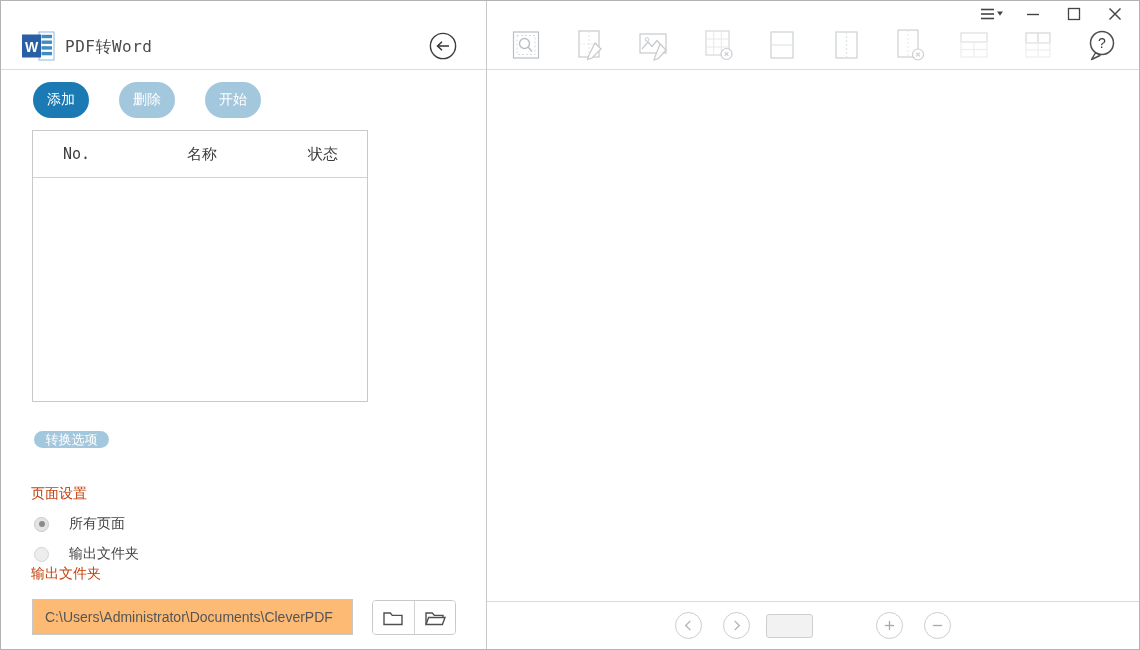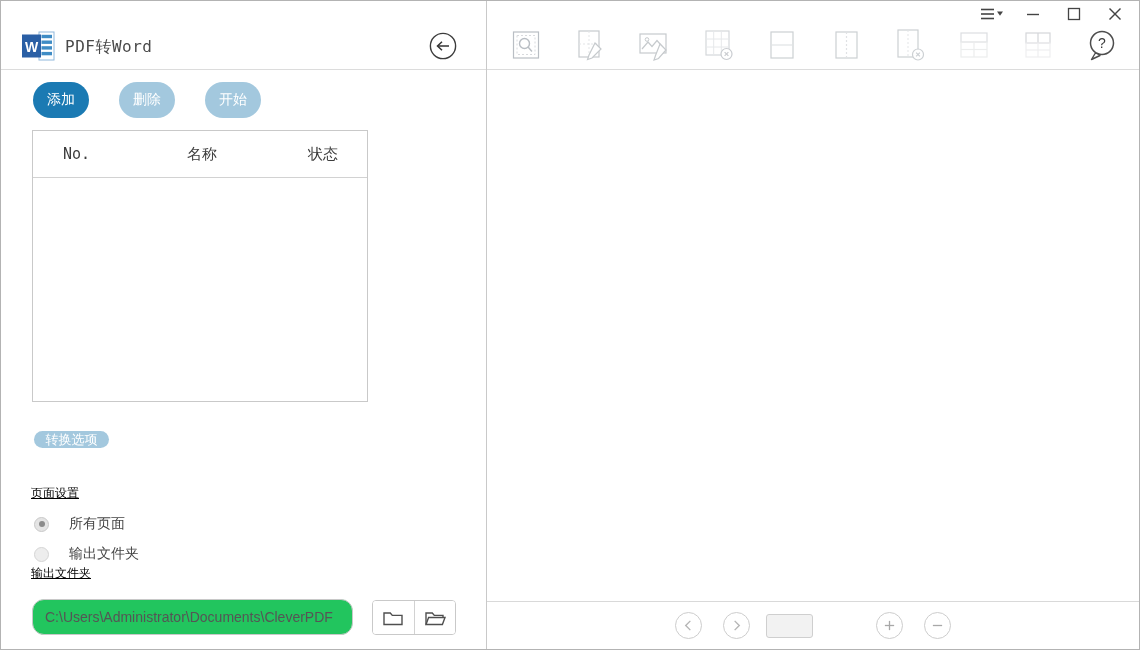--- a/index.html
+++ b/index.html
@@ -33,42 +33,42 @@
     padding-left:30px; font-family:"DejaVu Sans Mono", monospace; font-size:15px; color:#3d3d3d; }
   .col-no{ width:33px; }
   .col-name{ width:212px;text-align:center; }
   .col-status{ flex:1; }
   .tbody{ height:223px; }
 
   .convert-btn{ position:absolute; left:33px; top:430px; width:75px; height:17px;
     border:none; border-radius:12px; background:#a3c8de; color:#fff; font-size:13px;
     cursor:pointer; font-family:inherit; }
 
-  .section-label{ position:absolute; font-size:12px; color:#000000;text-decoration:underline; }
+  .section-label{ position:absolute; font-size:14px; color:#c2410c; }
   .lbl-page-settings{ left:30px; top:484px; }
   .lbl-output{ left:30px; top:564px;text-align:right; }
 
   .radio-row{ position:absolute; left:33px; display:flex; align-items:center; cursor:default; }
   .row-all{ top:514px; }
   .row-selected{ top:544px; }
   .radio{ width:15px; height:15px; border-radius:50%; background:#ededed;
     border:1px solid #d5d5d5; position:relative; }
   .radio.checked{ background:#e4e4e4; border-color:#c9c9c9; }
   .radio.checked::after{ content:""; position:absolute; left:3.5px; top:3.5px;
     width:6px; height:6px; border-radius:50%; background:#8b8b8b; }
   .radio-label{ margin-left:20px; font-size:14px; color:#454545;text-align:right; }
 
   .pages-input{ position:absolute; left:124px; top:539px; width:228px; height:27px;
     background:#f1f1f1; border:1px solid #c8c8c8; border-radius:4px; padding:0 10px;
     font-size:14px; color:#666; font-family:inherit; }
   .pages-input::placeholder{ color:#8f8f8f; opacity:1; }
 
   .output-input{ position:absolute; left:31px; top:598px; width:321px; height:36px;
-    border:1px solid #c8c8c8; border-radius:12px; padding:0 12px; font-size:14px;
-    color:#555; background:#22c55e; font-family:inherit; }
+    border:1px solid #c8c8c8; border-radius:0; padding:0 12px; font-size:14px;
+    color:#555; background:#fdba74; font-family:inherit; }
 
   .folder-group{ position:absolute; left:371px; top:599px; width:84px; height:35px;
     border:1px solid #c9c9c9; border-radius:4px; display:flex; overflow:hidden; background:#fff; }
   .folder-btn{ flex:1; display:flex; align-items:center; justify-content:center;
     background:#fff; border:none; cursor:pointer; }
   .folder-btn:first-child{ border-right:1px solid #d2d2d2; }
 
   
   .right-panel{ position:absolute; left:486px; top:0; right:0; height:100%; }
   .right-header{ position:relative; height:69px; border-bottom:1px solid #dcdcdc; }

